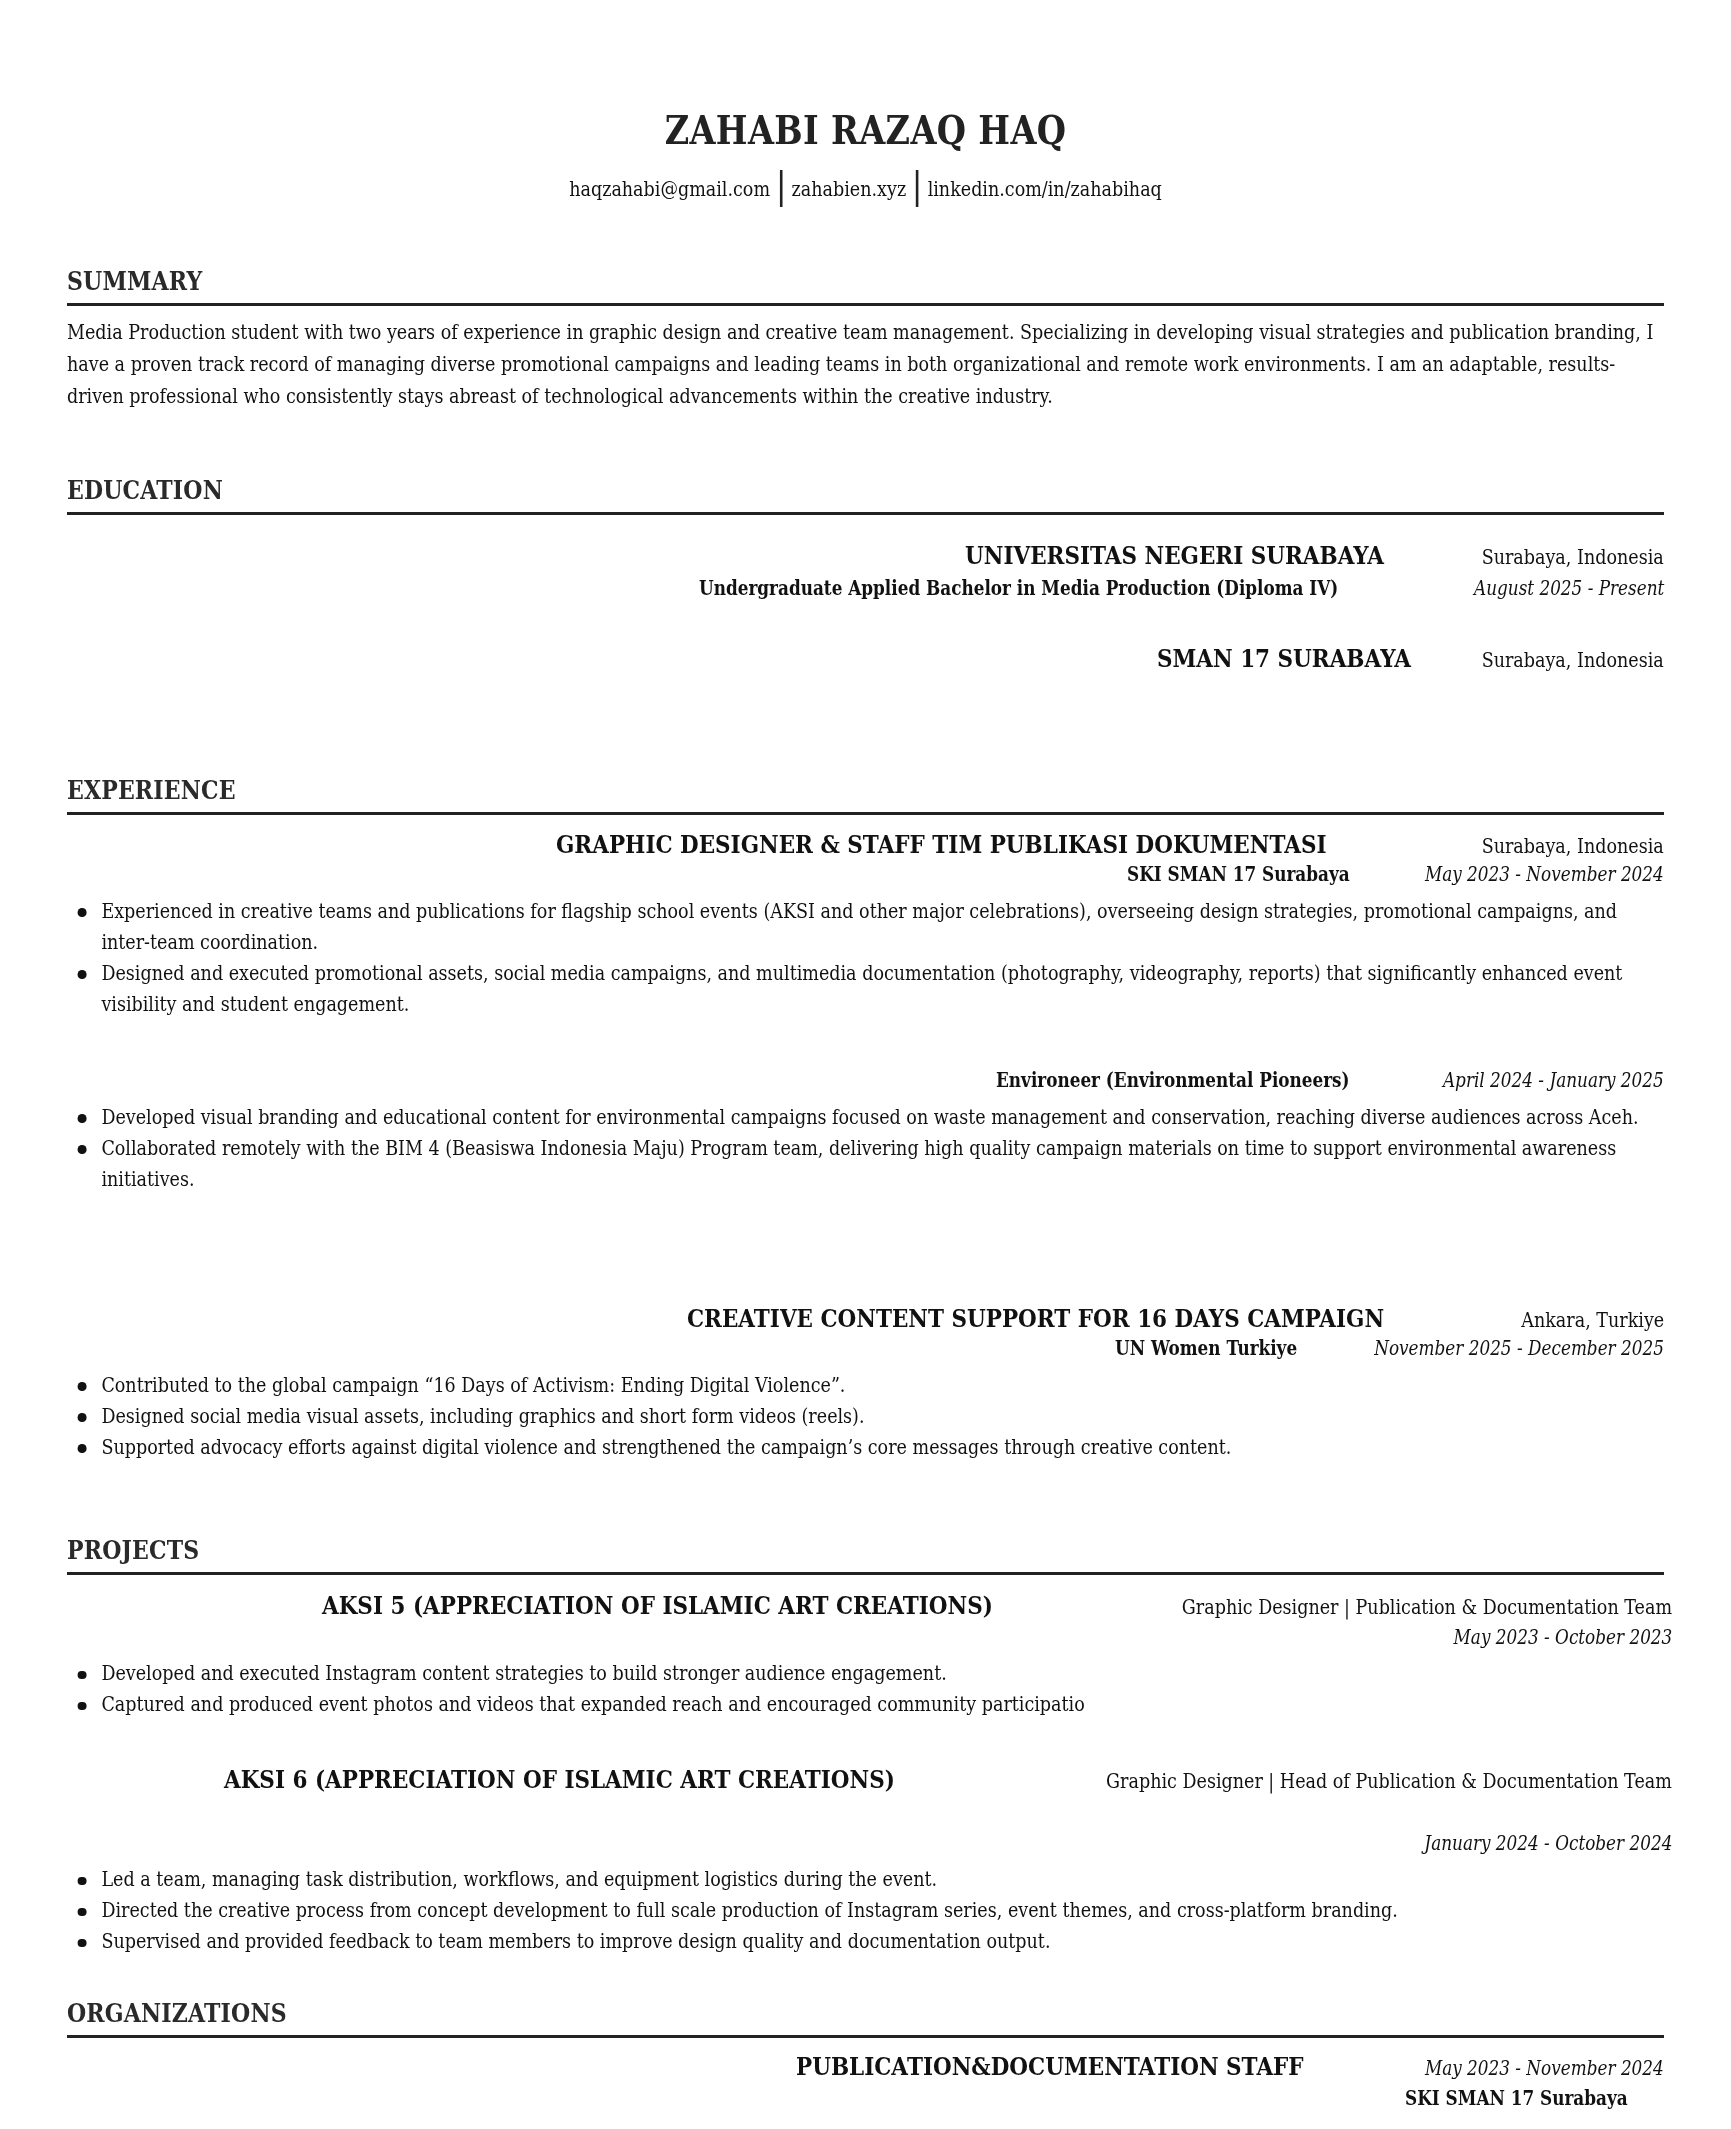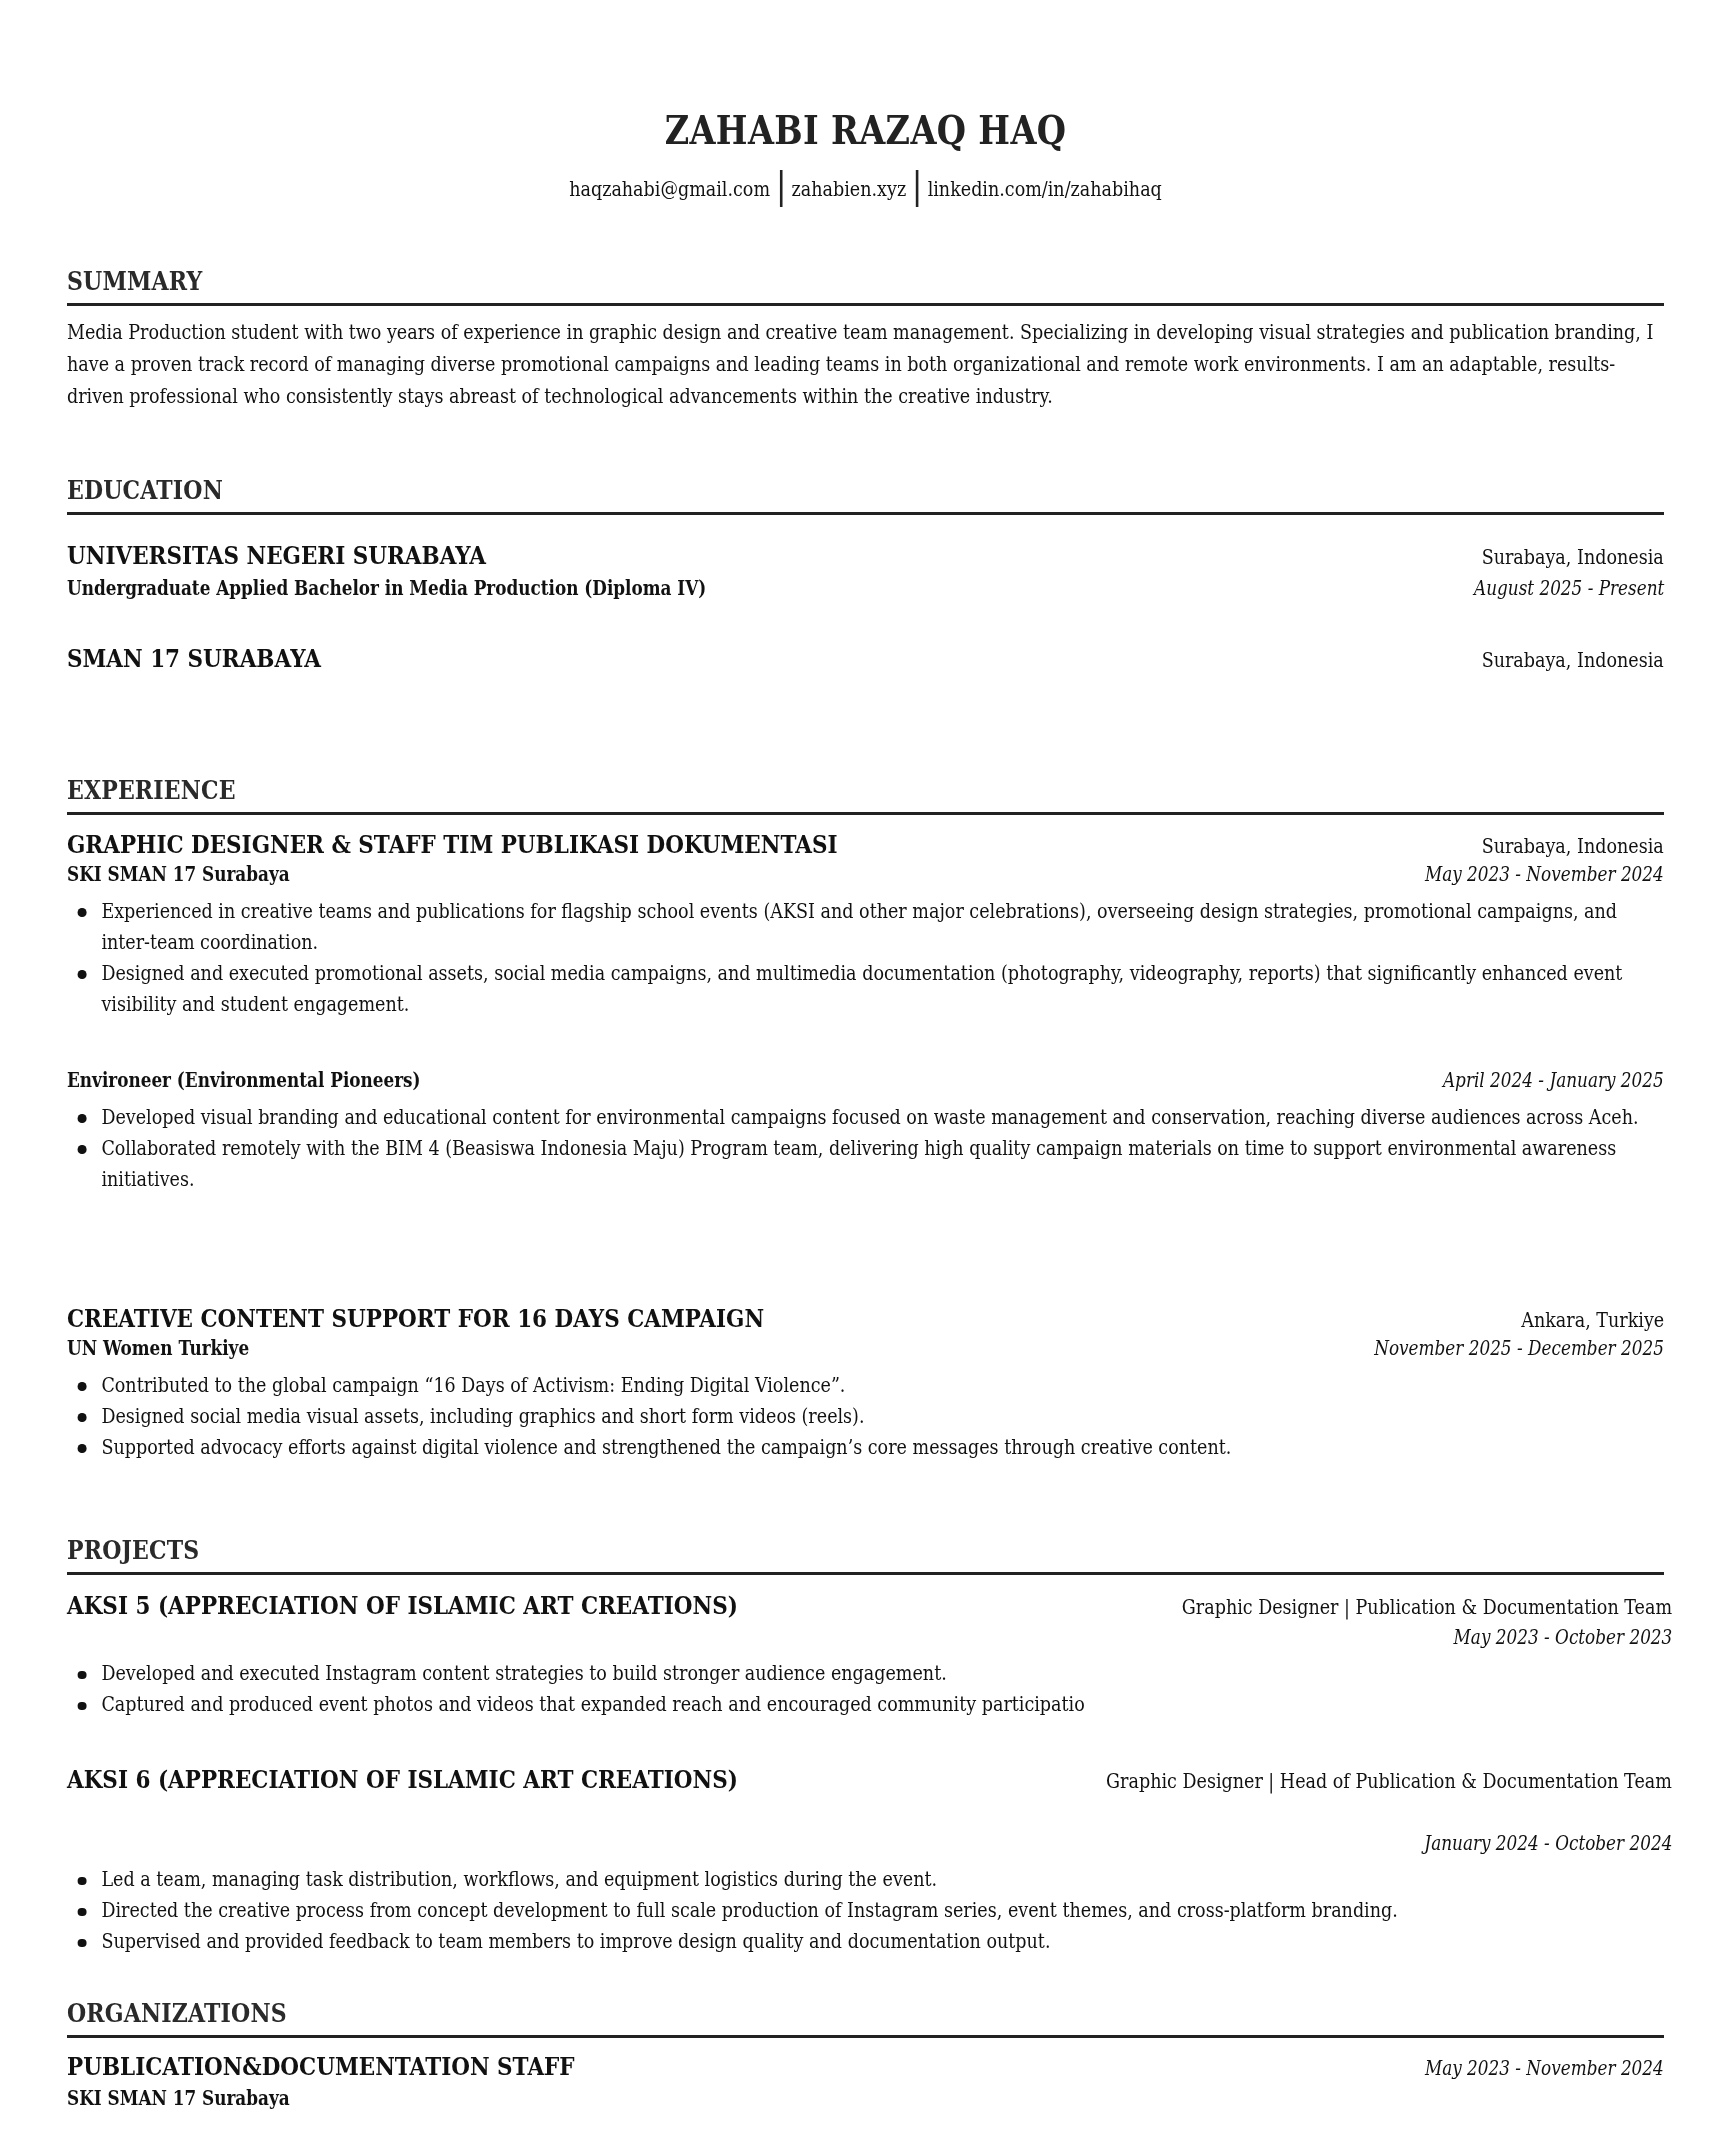--- a/index.html
+++ b/index.html
@@ -96,21 +96,21 @@
     color: #111111;
   }
 
   .entry {
     position: absolute;
     left: 0;
     width: 1597px;
   }
   .entry-row {
     display: flex;
-    justify-content: space-between;
+    justify-content: flex-end;
     align-items: baseline;
     width: 1597px;
     white-space: nowrap;
   }
   .entry-title {
     font-size: 25px;
     font-weight: bold;
     line-height: 32px;
     color: #111111;
     transform: scaleX(0.86);
@@ -268,21 +268,21 @@
     <div class="entry-row" style="width:1605px; justify-content:flex-end;">
       <span class="entry-date">May 2023 - October 2023</span>
     </div>
     <ul class="bullets">
       <li><span class="dot"></span><span>Developed and executed Instagram content strategies to build stronger audience engagement.</span></li>
       <li><span class="dot"></span><span>Captured and produced event photos and videos that expanded reach and encouraged community participatio</span></li>
     </ul>
   </div>
 
   <div class="entry" style="top:1764px; width:1605px;">
-    <div class="entry-row" style="width:1605px;">
+    <div class="entry-row" style="width:1605px;gap:10px;">
       <span class="entry-title">AKSI 6 (APPRECIATION OF ISLAMIC ART CREATIONS)</span>
       <span class="entry-loc">Graphic Designer | Head of Publication &amp; Documentation Team</span>
     </div>
     <div class="entry-row" style="width:1605px; justify-content:flex-end;margin-top:32px;">
       <span class="entry-date">January 2024 - October 2024</span>
     </div>
     <ul class="bullets">
       <li><span class="dot"></span><span>Led a team, managing task distribution, workflows, and equipment logistics during the event.</span></li>
       <li><span class="dot"></span><span>Directed the creative process from concept development to full scale production of Instagram series, event themes, and cross-platform branding.</span></li>
       <li><span class="dot"></span><span>Supervised and provided feedback to team members to improve design quality and documentation output.</span></li>

